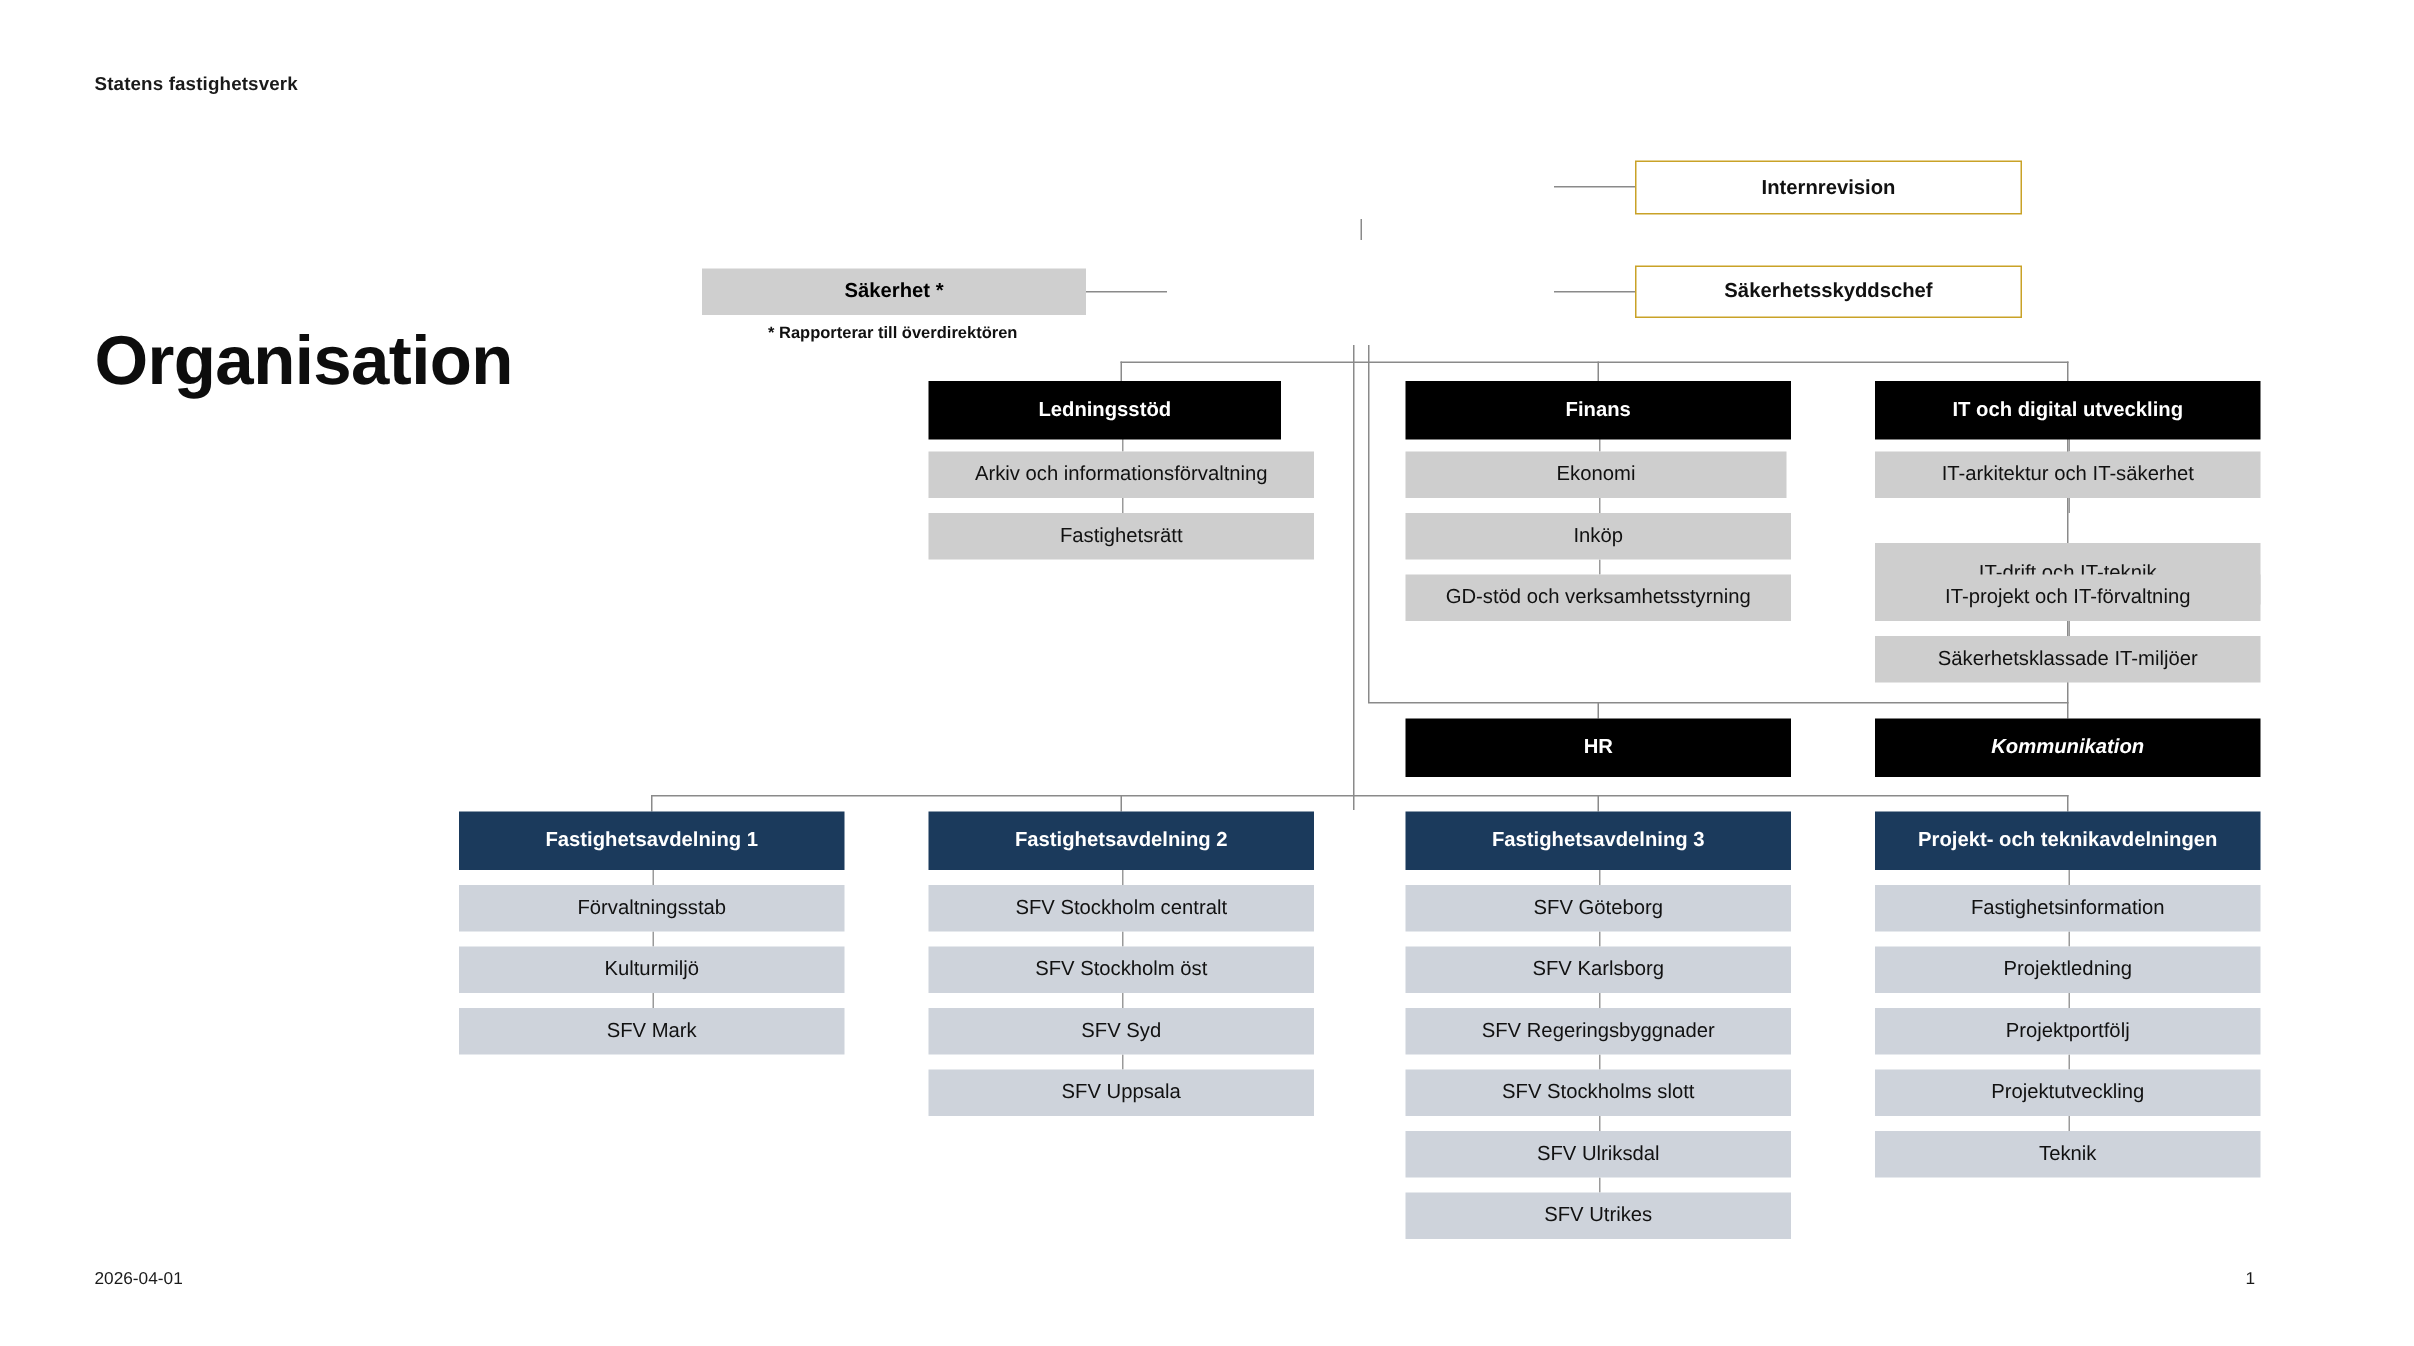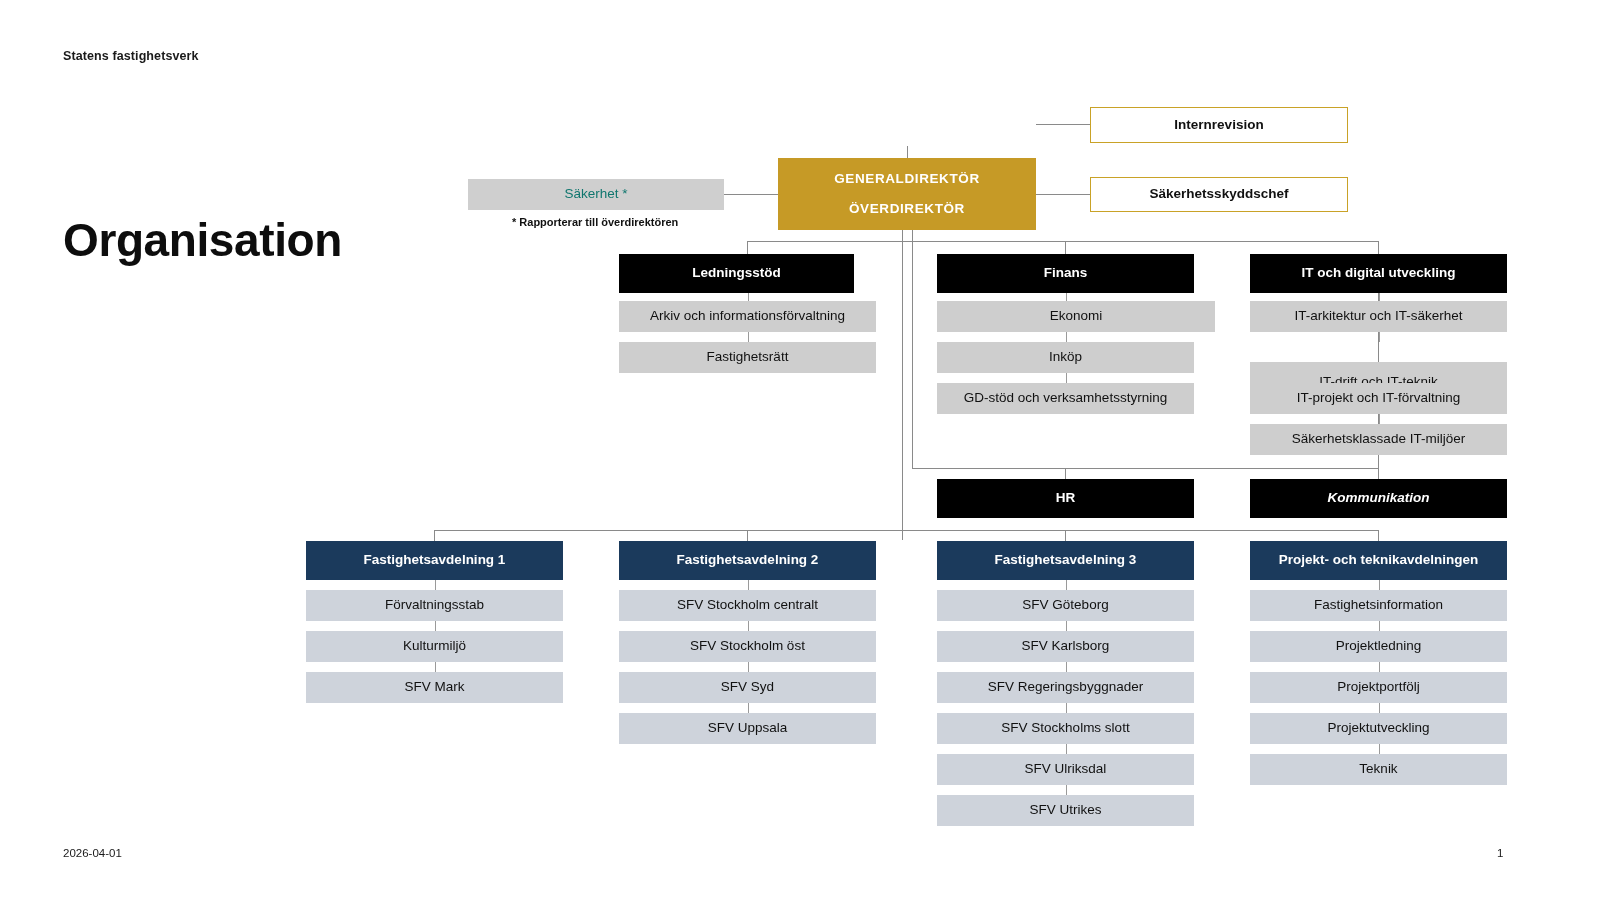--- a/index.html
+++ b/index.html
@@ -43,21 +43,21 @@
   .box-gold {
     background: #C69A26; color: #ffffff;
     font-weight: 700; letter-spacing: .6px;
   }
   .box-gold.stacked { flex-direction: column; justify-content: center; gap: 12px; }
   .box-outline {
     background: #ffffff; color: #111111;
     border: 1.3px solid #C9A227; font-weight: 600;
   }
   .box-grey {
-    background: #CFCFCF; color: #0f766e; font-weight: 400;
+    background: #CFCFCF; color: #000000; font-weight: 700;
   }
   .box-black {
     background: #000000; color: #ffffff; font-weight: 700;
   }
   .box-navy {
     background: #1B3A5C; color: #ffffff; font-weight: 700;
   }
   .box-sub {
     background: #CECECE; color: #111111; font-weight: 400;
   }
@@ -112,24 +112,20 @@
   <div class="ln lnv" style="left:434px; top:530px; height:11px;"></div>
   <div class="ln lnv" style="left:747px; top:530px; height:11px;"></div>
   <div class="ln lnv" style="left:1065px; top:530px; height:11px;"></div>
   <div class="ln lnv" style="left:1378px; top:530px; height:11px;"></div>
 
 
   <div class="box box-outline" style="left:1090px; top:107px; width:258px; height:36px;">
     <span>Internrevision</span>
   </div>
 
-  <div class="box box-gold stacked" style="left:778px; top:158px; width:258px; height:72px;">
-    <span>GENERALDIREKTÖR</span>
-    <span>ÖVERDIREKTÖR</span>
-  </div>
 
   <div class="box box-grey" style="left:468px; top:179px; width:256px; height:31px;">
     <span>Säkerhet *</span>
   </div>
 
   <div class="footnote" style="left:512px; top:216px;">*  Rapporterar till överdirektören</div>
 
   <div class="box box-outline" style="left:1090px; top:177px; width:258px; height:35px;">
     <span>Säkerhetsskyddschef</span>
   </div>
@@ -143,21 +139,21 @@
         <span>Arkiv och informationsförvaltning</span>
       </div>
       <div class="stub" style="left: 747.5px; top: 332px; height: 10px;"></div>
       <div class="box box-sub" style="left: 619px; top: 342px; width: 257px; height: 31px;">
         <span>Fastighetsrätt</span>
       </div>
       <div class="box box-black" style="left: 937px; top: 254px; width: 257px; height: 39px;">
         <span>Finans</span>
       </div>
       <div class="stub" style="left: 1065.5px; top: 291px; height: 10px;"></div>
-      <div class="box box-sub" style="left: 937px; top: 301px; width: 278px; height: 31px;">
+      <div class="box box-sub" style="left: 937px; top: 301px; width: 254px; height: 31px;">
         <span>Ekonomi</span>
       </div>
       <div class="stub" style="left: 1065.5px; top: 332px; height: 10px;"></div>
       <div class="box box-sub" style="left: 937px; top: 342px; width: 257px; height: 31px;">
         <span>Inköp</span>
       </div>
       <div class="stub" style="left: 1065.5px; top: 373px; height: 10px;"></div>
       <div class="box box-sub" style="left: 937px; top: 383px; width: 257px; height: 31px;">
         <span>GD-stöd och verksamhetsstyrning</span>
       </div>

